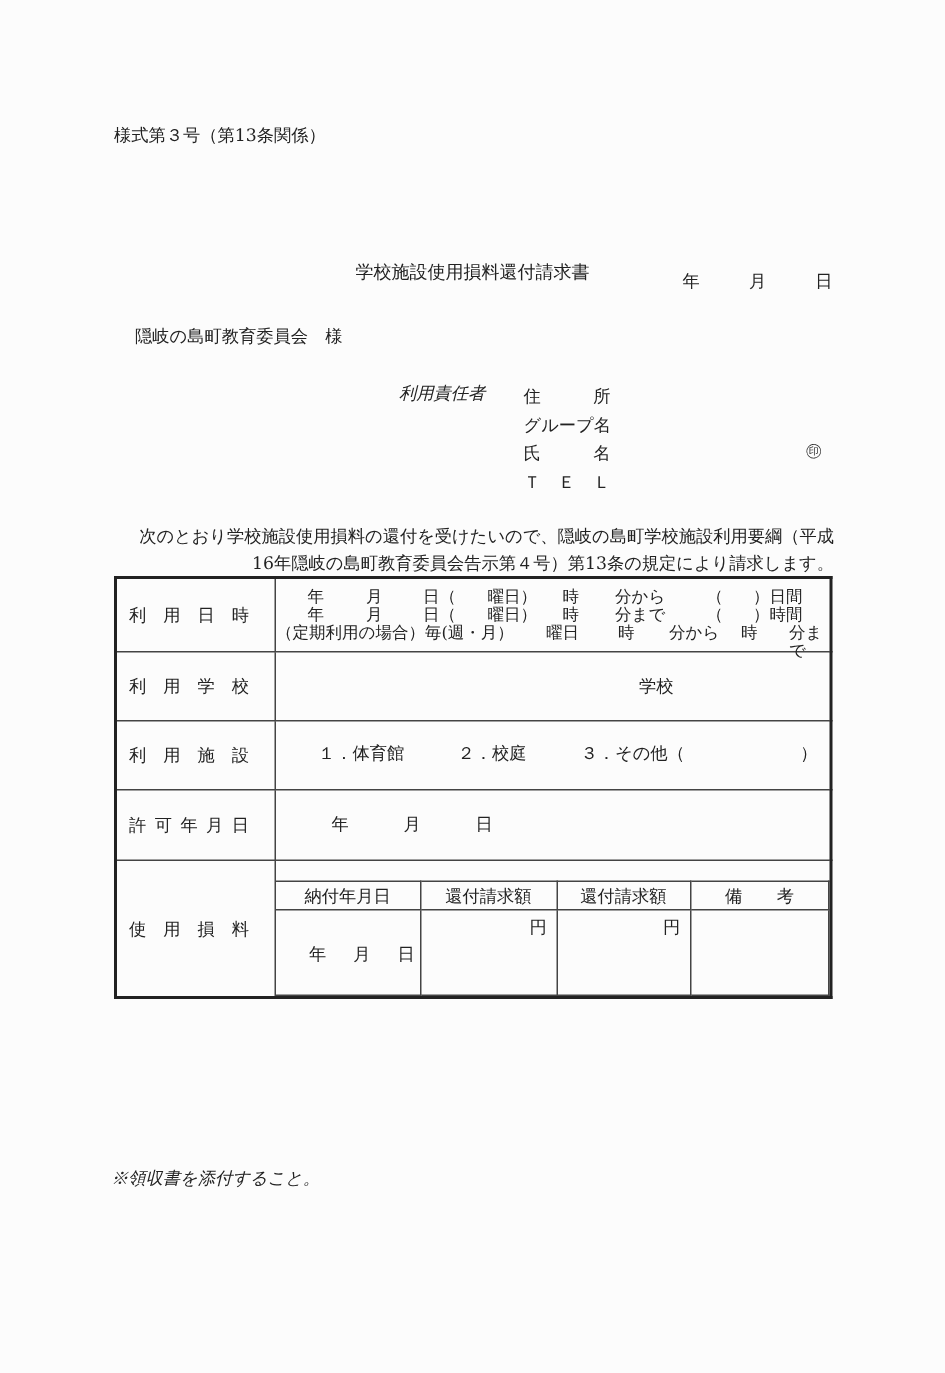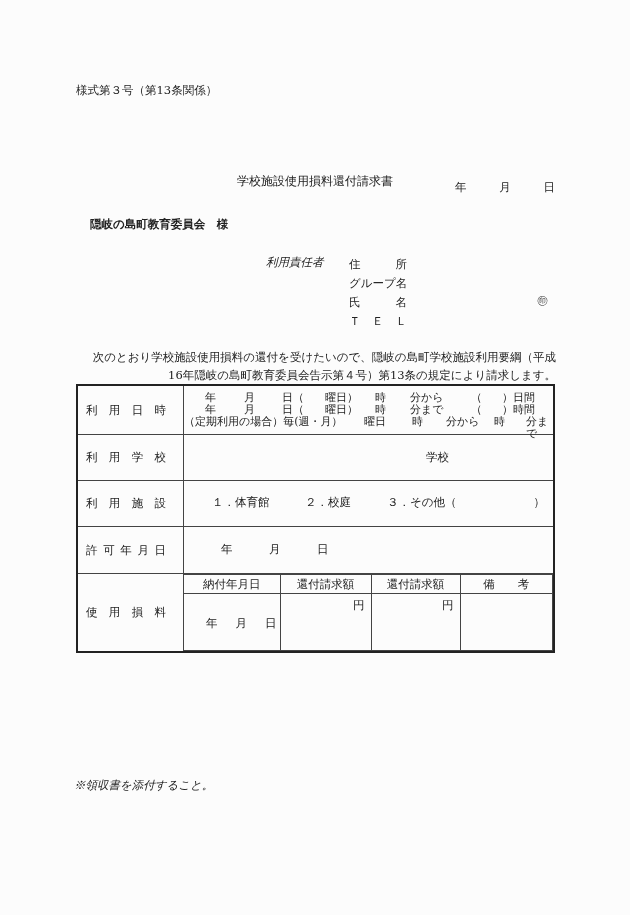--- a/index.html
+++ b/index.html
@@ -9,21 +9,21 @@
     position: relative;
     overflow: hidden;
     font-family: "DejaVu Serif", "Liberation Serif", serif;
     color: #222;
     font-size: 11.5px;
   }
   .abs { position: absolute; white-space: nowrap; text-align: right; }
   .form-no { left: 76px; top: 83px; }
   .title { left: 0; width: 630px; top: 141px; text-align: center; font-size: 12px; margin-top: 32px; }
   .date-line { top: 180px; left: 455px; width: 100px; display: flex; justify-content: space-between; }
-  .addressee { left: 90px; top: 217px; font-weight: bold; }
+  .addressee { left: 90px; top: 217px; }
   .resp-label { left: 266px; top: 255px; font-style: italic; }
   .resp-fields { left: 349px; top: 255px; }
   .resp-row { height: 19px; line-height: 19px; display: flex; width: 58px; justify-content: space-between; }
   .seal { left: 537px; top: 293px; font-size: 11px; }
   .para { left: 76px; top: 348px; width: 480px; line-height: 18px; white-space: normal; text-indent: 12px; font-size: 11.5px; }
 
   table.form {
     position: absolute; left: 76px; top: 384px;
     width: 479px;
     border-collapse: collapse;
@@ -43,21 +43,21 @@
   }
   .lbl span.sp { display: flex; justify-content: space-between; width: 80px; }
   .r1 td { height: 48px; }
   .r2 td { height: 45px; }
   .r3 td { height: 45px; }
   .r4 td { height: 46px; }
   .r5 td { height: 106px; }
   .dt-lines { line-height: 12px; font-size: 11px; padding: 0 6px 0 6px; }
   .dt-line { position: relative; height: 12px; }
   .dt-line span { position: absolute; top: 0; }
-  .fees { width: 100%; border-collapse: collapse; table-layout: fixed; }
+  .fees { width: 100%; border-collapse: collapse; table-layout: fixed; margin-top: 13px; }
   .fees td { border: none; border-left: 1px solid #444; text-align: center; height: 18px; }
   .fees tr:first-child td { border-bottom: 1px solid #444; }
   .fees td:first-child { border-left: none; }
   .fees .val td { height: 56px; vertical-align: top; position: relative; }
   .yen { position: absolute; right: 6px; top: 4px; }
   .pay-date { position: absolute; left: 22px; right: 3px; top: 22px; display: flex; justify-content: space-between; }
   .footnote { left: 74px; top: 778px; font-style: italic; }
 </style>
 </head>
 <body>

